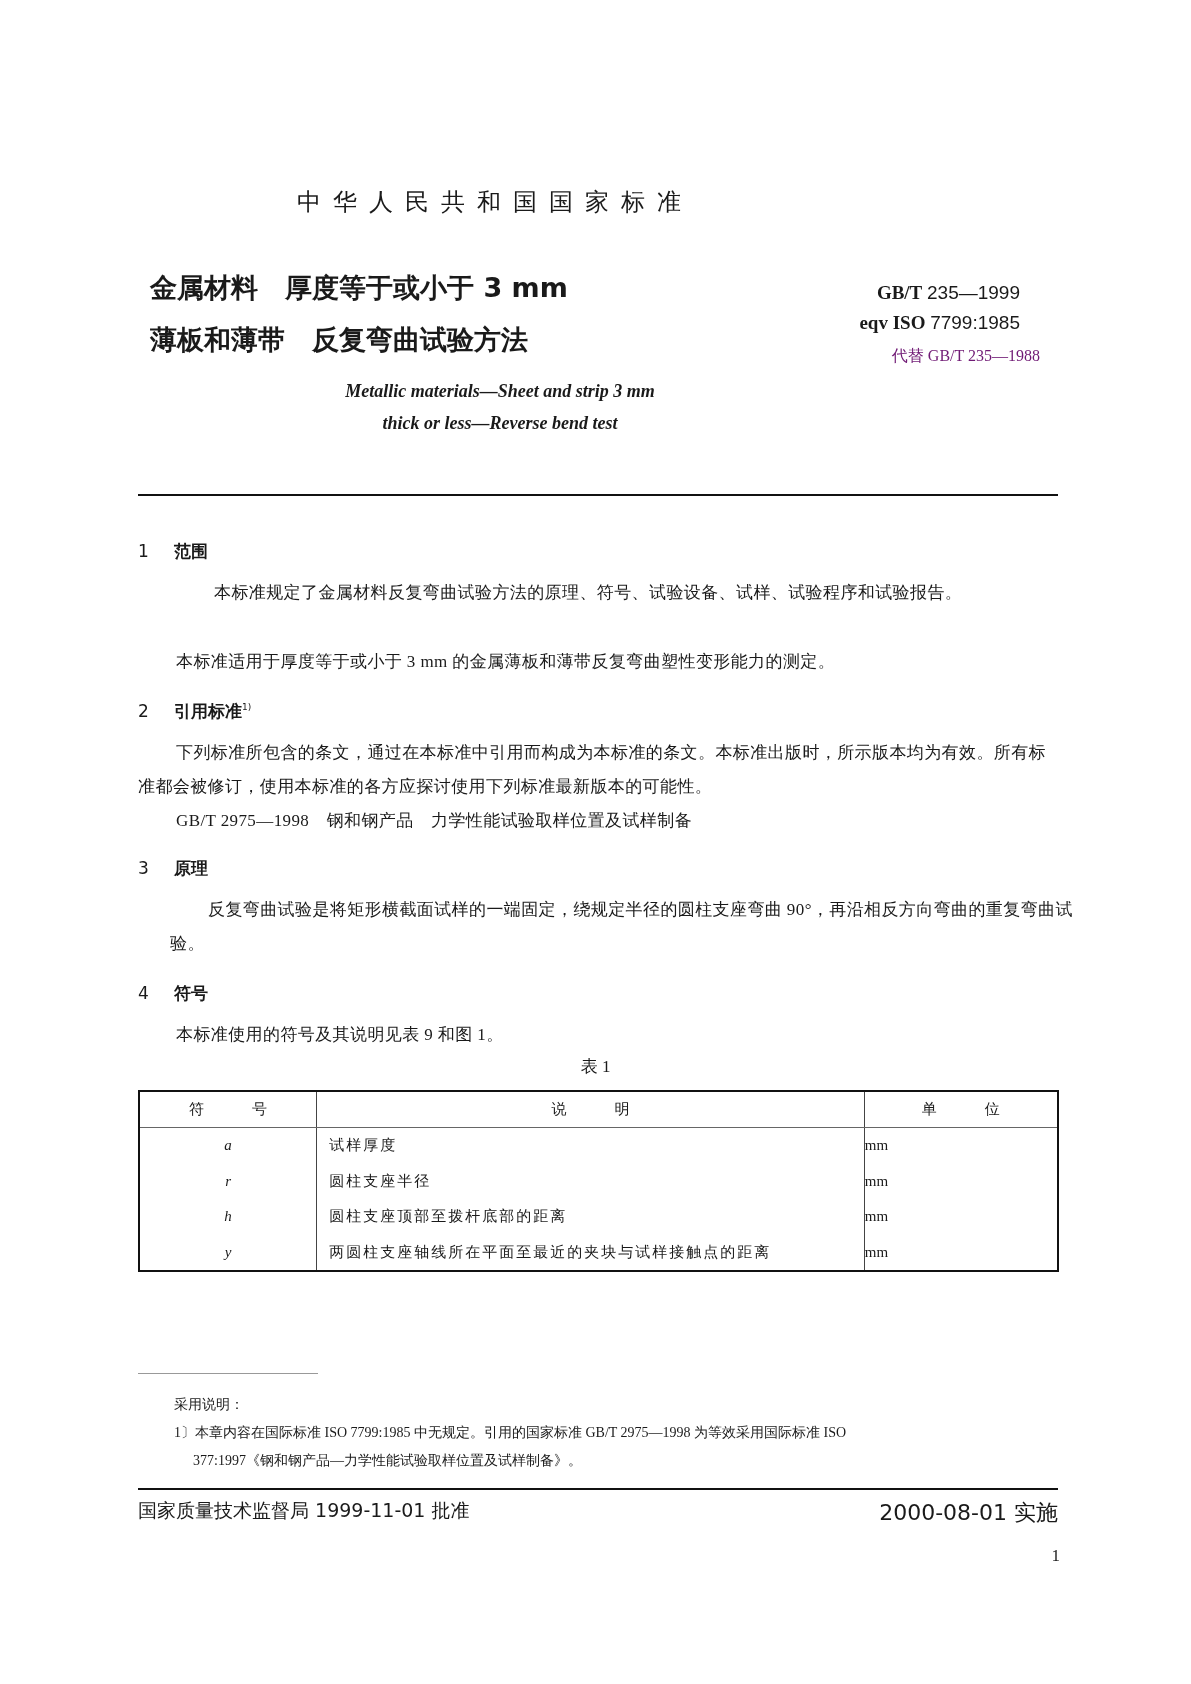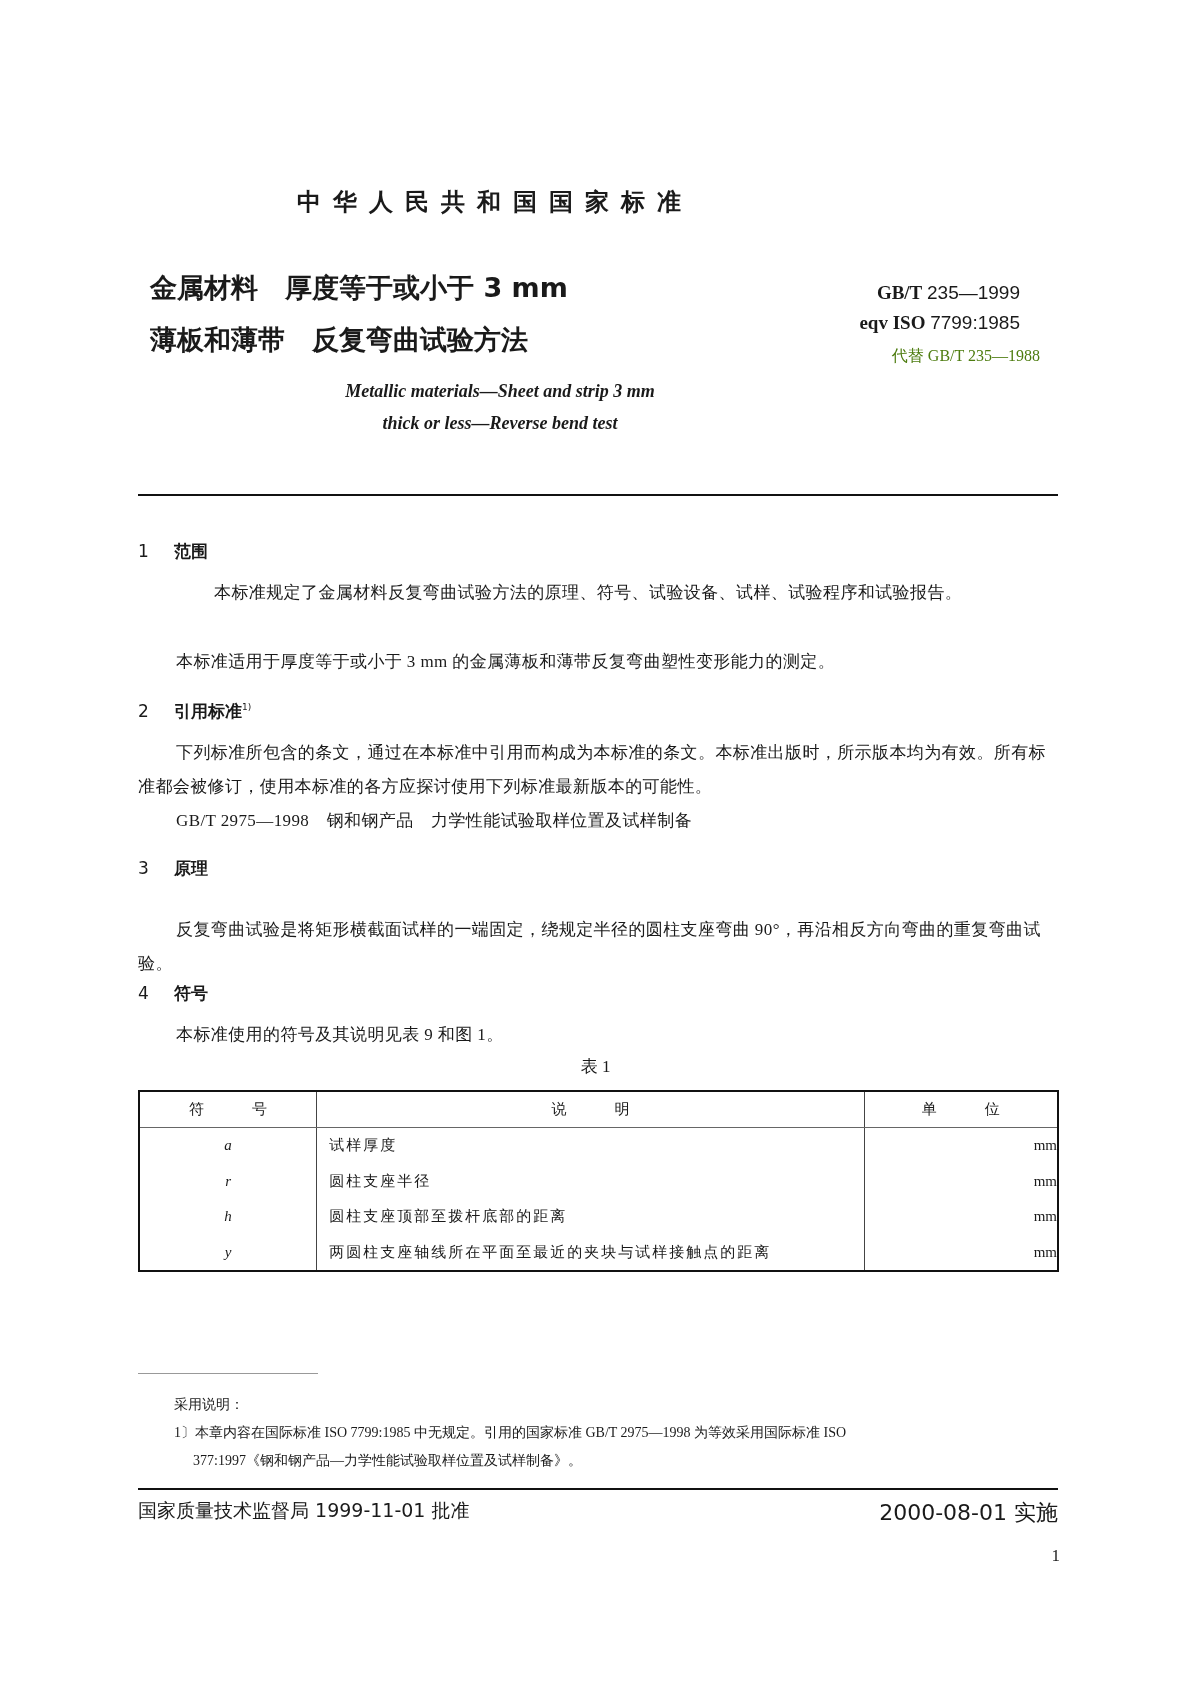--- a/index.html
+++ b/index.html
@@ -1,30 +1,30 @@
 <!DOCTYPE html>
 <html><head>
   <meta charset="utf-8">
   <style>
     html, body { margin: 0; padding: 0; background: #ffffff; }
     body { width: 1191px; height: 1684px; position: relative; overflow: hidden; color: #1a1a1a; }
     .abs { position: absolute; }
     .sans { font-family: "DejaVu Sans", "Liberation Sans", sans-serif; }
     .serif { font-family: "Liberation Serif", "DejaVu Serif", serif; }
 
-    .national-title { left: 0; width: 990px; top: 186px; text-align: center; font-size: 24px; letter-spacing: 12px; font-weight: bold; }
+    .national-title { left: 0; width: 990px; top: 186px; text-align: center; font-size: 24px; letter-spacing: 12px; font-weight: normal; }
     .cn-title { left: 150px; width: 700px; text-align: left; font-size: 27px; font-weight: bold; }
     .cn-title.l1 { top: 270px; }
     .cn-title.l2 { top: 322px; }
     .std-code { left: 800px; width: 220px; text-align: right; font-size: 19px; }
     .std-code.c1 { top: 282px; }
     .std-code.c2 { top: 296px; margin-top: 16px; }
     .std-code b { font-family: "Liberation Serif", serif; }
     .std-code .num { font-family: "Liberation Sans", sans-serif; }
-    .replaces { left: 800px; width: 240px; text-align: right; top: 346px; font-size: 16px; color: #4d7c0f; }
+    .replaces { left: 800px; width: 240px; text-align: right; top: 346px; font-size: 16px; color: #701a75; }
     .en-title { left: 150px; width: 700px; text-align: center; font-size: 18px; font-weight: bold; font-style: italic; }
     .en-title.l1 { top: 381px; }
     .en-title.l2 { top: 413px; }
 
     .rule { left: 138px; width: 920px; height: 2px; background: #111; }
     .rule.top { top: 494px; }
     .rule.bottom { top: 1488px; }
 
     .sec-head { left: 138px; font-size: 17px; font-weight: bold; }
     .sec-head .num { display: inline-block; width: 36px; font-weight: normal; }
@@ -34,21 +34,21 @@
     .indent2 { text-indent: 76px; }
 
     .table-caption { left: 0; width: 1191px; top: 1055px; text-align: center; font-size: 17px; }
     table.sym { position: absolute; left: 138px; top: 1090px; width: 921px; border-collapse: collapse; font-family: "Liberation Serif", "DejaVu Serif", serif; font-size: 15px; }
     table.sym th, table.sym td { border-left: 1px solid #444; border-right: 1px solid #444; padding: 0; }
     table.sym thead th { height: 35px; border-bottom: 1px solid #666; font-weight: normal; text-align: center; letter-spacing: 48px; text-indent: 48px; }
     table.sym tbody td { height: 35.5px; }
     table.sym { border: 2px solid #111; }
     td.c-sym { width: 180px; text-align: center; font-style: italic; }
     td.c-desc { width: 560px; padding-left: 12px !important; letter-spacing: 2px; }
-    td.c-unit { width: 197px; text-align: right; }
+    td.c-unit { width: 197px; text-align: left; }
     .sub { font-style: normal; font-size: 10px; vertical-align: -2px; }
 
     .fn-rule { left: 138px; top: 1373px; width: 180px; height: 1px; background: #999; }
     .fn { left: 174px; font-size: 14px; line-height: 28px; }
     .fn.h { top: 1391px; }
     .fn.l1 { left: 174px; top: 1419px; width: 890px; }
     .fn.l2 { left: 193px; top: 1447px; width: 880px; }
 
     .approve { left: 138px; top: 1498px; font-size: 19px; }
     .impl { right: 133px; top: 1498px; font-size: 22px; text-align: right; }
@@ -85,21 +85,21 @@
 
 <div class="abs sans sec-head" style="top:700px;">
   <span class="num">2</span><span>引用标准</span><sup>1)</sup>
 </div>
 <div class="abs serif para indent1" style="top:736px;">下列标准所包含的条文，通过在本标准中引用而构成为本标准的条文。本标准出版时，所示版本均为有效。所有标准都会被修订，使用本标准的各方应探讨使用下列标准最新版本的可能性。</div>
 <div class="abs serif para indent1" style="top:804px;">GB/T 2975—1998　钢和钢产品　力学性能试验取样位置及试样制备</div>
 
 <div class="abs sans sec-head" style="top:857px;">
   <span class="num">3</span><span>原理</span>
 </div>
-<div class="abs serif para indent1" style="top:913px;">反复弯曲试验是将矩形横截面试样的一端固定，绕规定半径的圆柱支座弯曲 90°，再沿相反方向弯曲的重复弯曲试验。</div>
+<div class="abs serif para indent1" style="top:893px;margin-left:32px;">反复弯曲试验是将矩形横截面试样的一端固定，绕规定半径的圆柱支座弯曲 90°，再沿相反方向弯曲的重复弯曲试验。</div>
 
 <div class="abs sans sec-head" style="top:982px;">
   <span class="num">4</span><span>符号</span>
 </div>
 <div class="abs serif para indent1" style="top:1018px;">本标准使用的符号及其说明见表 9 和图 1。</div>
 
 <div class="abs serif table-caption">表 1</div>
 
 <table class="sym">
   <thead>

